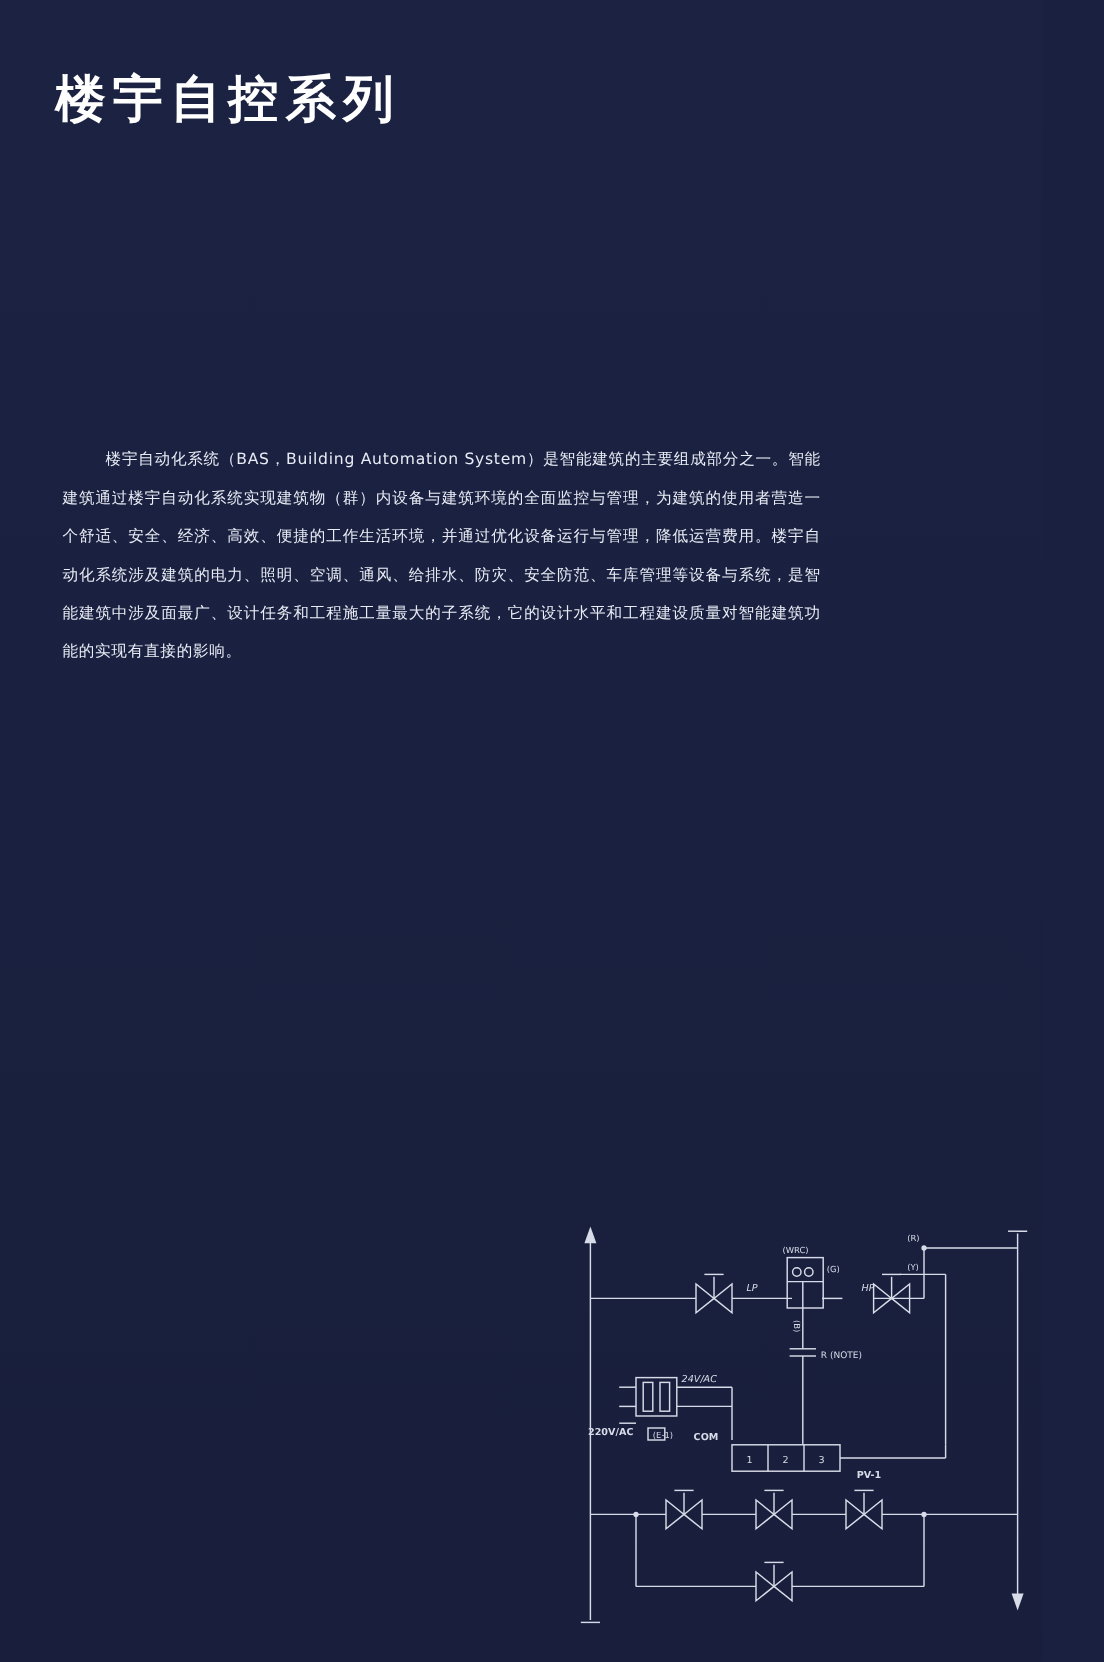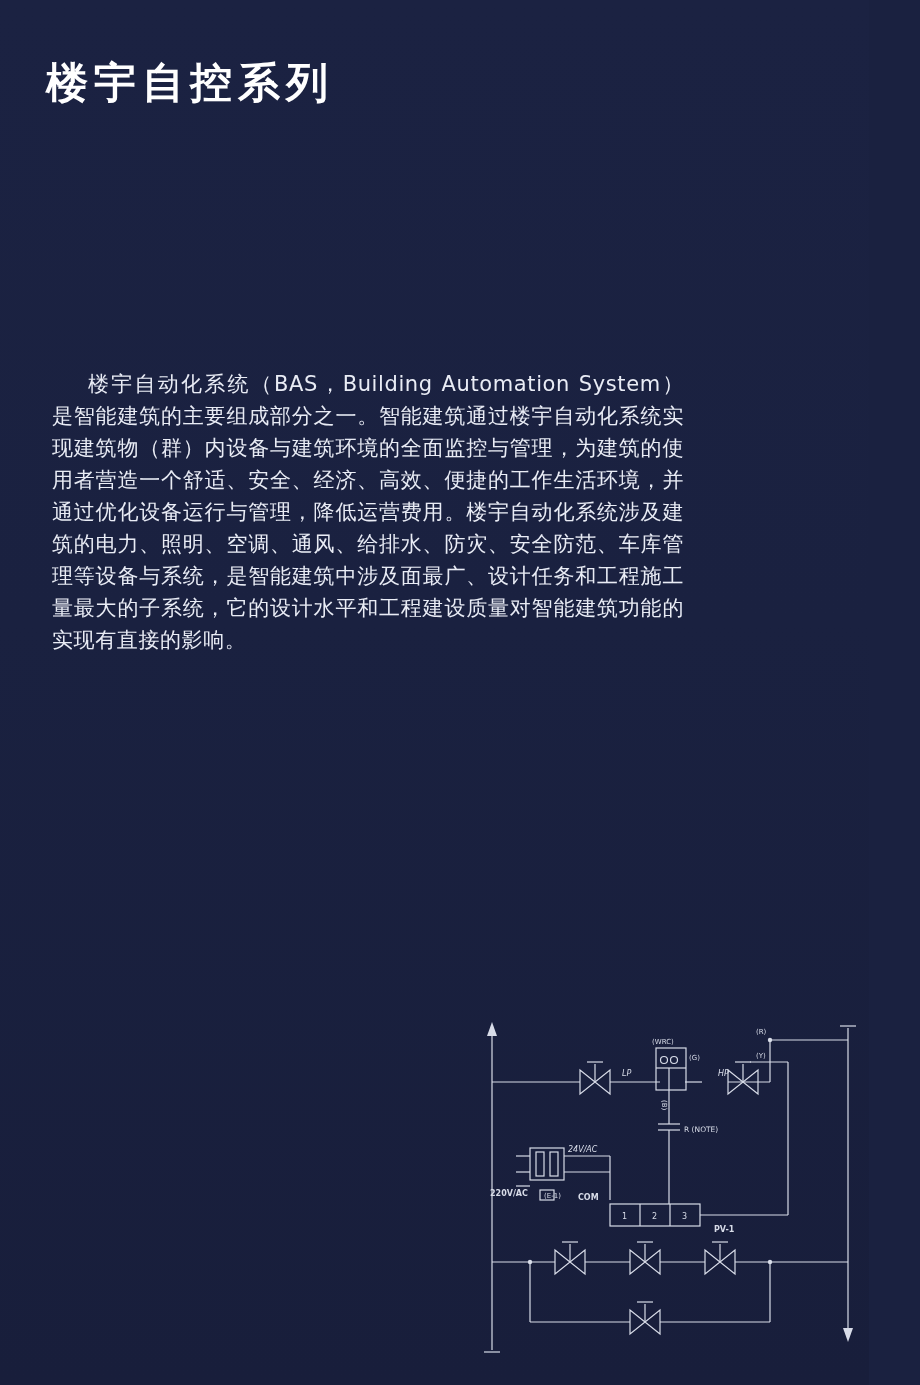--- a/index.html
+++ b/index.html
@@ -30,21 +30,21 @@
     color: #ffffff;
     letter-spacing: 6px;
     font-family: "DejaVu Sans", "Liberation Sans", sans-serif;
   }
   .body-text {
     position: absolute;
     left: 52px;
     top: 368px;
     width: 632px;
     color: #e9ecf5;
-    font-size: 21px;
+    font-size: 13px;
     line-height: 32px;
     letter-spacing: 0.6px;
     text-indent: 36px;
     text-align: justify;
     font-family: "DejaVu Sans", "Liberation Sans", sans-serif;
   }
   .diagram {
     position: absolute;
     left: 470px;
     top: 1000px;

